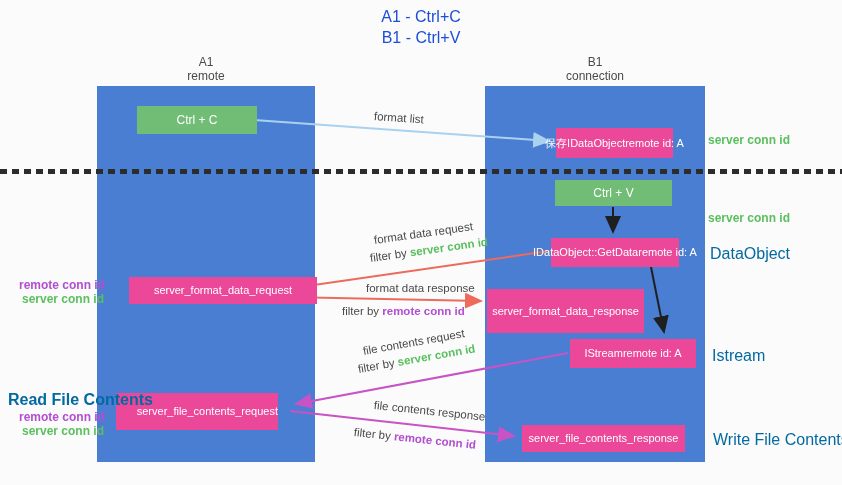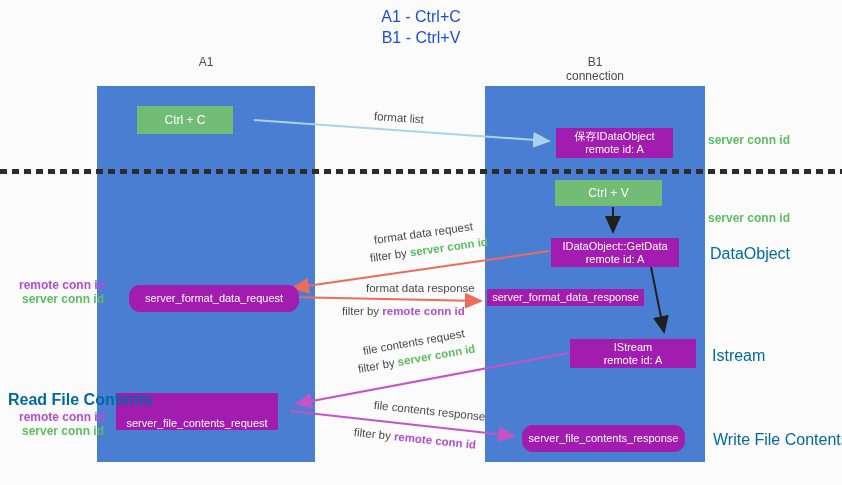--- a/index.html
+++ b/index.html
@@ -11,31 +11,31 @@
   .title{top:6px;left:0;right:0;text-align:center;font-size:16px;color:#1d4ed8;line-height:21px;}
   .colhdr{font-size:12px;color:#4a4a4a;line-height:14px;text-align:center;}
   #a1hdr{left:97px;top:55px;width:218px;}
   #b1hdr{left:485px;top:55px;width:220px;}
   .column{background:#4a7ed3;}
   #col-a1{left:97px;top:86px;width:218px;height:376px;}
   #col-b1{left:485px;top:86px;width:220px;height:376px;}
   .dotted{left:0;top:169px;width:842px;height:5px;
     background:repeating-linear-gradient(90deg,#2c2c2c 0 7px,transparent 7px 12px);}
   .gbox{background:#72bd75;color:#fff;font-size:12px;display:flex;align-items:center;justify-content:center;}
-  #ctrl-c{left:137px;top:106px;width:96px;height:28px;}
-  #ctrl-v{left:555px;top:180px;width:107px;height:26px;}
-  .obox{background:#a21caf;color:#fff;text-align:center;font-size:11px;line-height:13px;
-    display:flex;flex-direction:column;align-items:center;justify-content:center;white-space:nowrap;}
+  #ctrl-c{left:137px;top:106px;width:120px;height:28px;}
+  #ctrl-v{left:555px;top:180px;width:117px;height:26px;}
+  .obox{background:#ec4899;color:#fff;text-align:center;font-size:11px;line-height:13px;
+    display:flex;flex-direction:row;align-items:center;justify-content:center;white-space:nowrap;}
   #save-ido{left:556px;top:128px;width:117px;height:30px;}
   #getdata{left:551px;top:238px;width:128px;height:29px;}
   #istream{left:570px;top:339px;width:126px;height:29px;}
-  #fmt-req{left:129px;top:285px;width:170px;height:27px;border-radius:11px;}
-  #fmt-resp{left:487px;top:289px;width:157px;height:17px;}
+  #fmt-req{left:129px;top:277px;width:188px;height:27px;}
+  #fmt-resp{left:487px;top:289px;width:157px;height:44px;}
   #file-req{left:116px;top:393px;width:162px;height:37px;justify-content:flex-end;}
-  #file-resp{left:522px;top:425px;width:163px;height:27px;border-radius:11px;}
+  #file-resp{left:522px;top:425px;width:163px;height:27px;}
   .green-lbl{color:#5abf5e;font-weight:bold;font-size:12px;white-space:nowrap;}
   .purple-lbl{color:#b14fd0;font-weight:bold;font-size:12px;white-space:nowrap;}
   .dark-lbl{color:#0369a1;font-size:16px;white-space:nowrap;}
   #sc-top{left:708px;top:133px;}
   #sc-mid{left:708px;top:211px;}
   #r-dataobject{left:710px;top:245px;}
   #r-istream{left:712px;top:347px;}
   #r-writefile{left:713px;top:431px;}
   #l-remote-1{left:19px;top:278px;}
   #l-server-1{left:22px;top:292px;}
@@ -61,20 +61,21 @@
 
 <div class="canvas">
 
   <div class="abs title">
     <div>A1 - Ctrl+C</div>
     <div>B1 - Ctrl+V</div>
   </div>
 
   <div class="abs colhdr" id="a1hdr">
     <div>A1</div>
+    <div>remote</div>
   </div>
   <div class="abs colhdr" id="b1hdr">
     <div>B1</div>
     <div>connection</div>
   </div>
 
   <div class="abs column" id="col-a1"></div>
   <div class="abs column" id="col-b1"></div>
 
   <svg class="arrows" viewBox="0 0 842 485">

